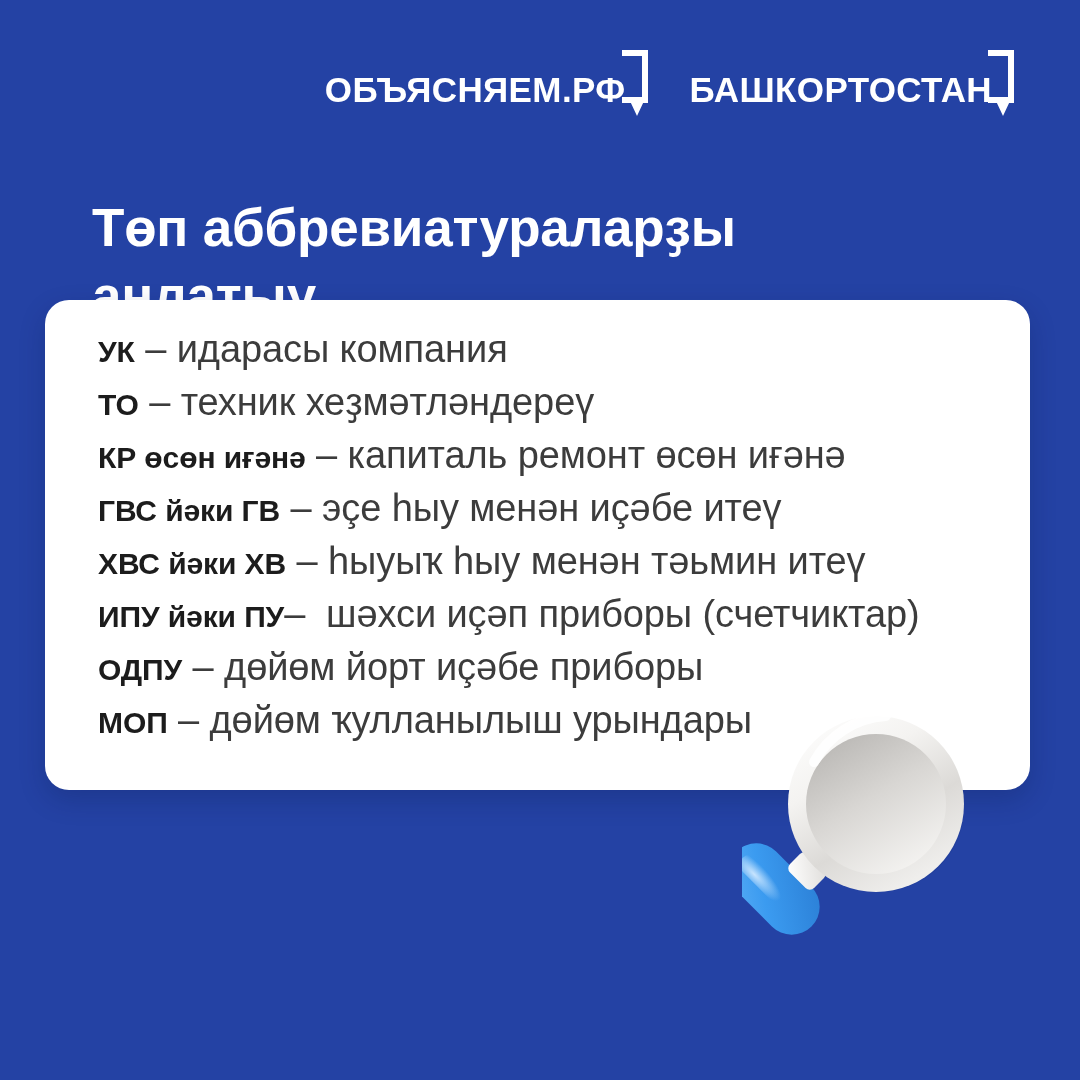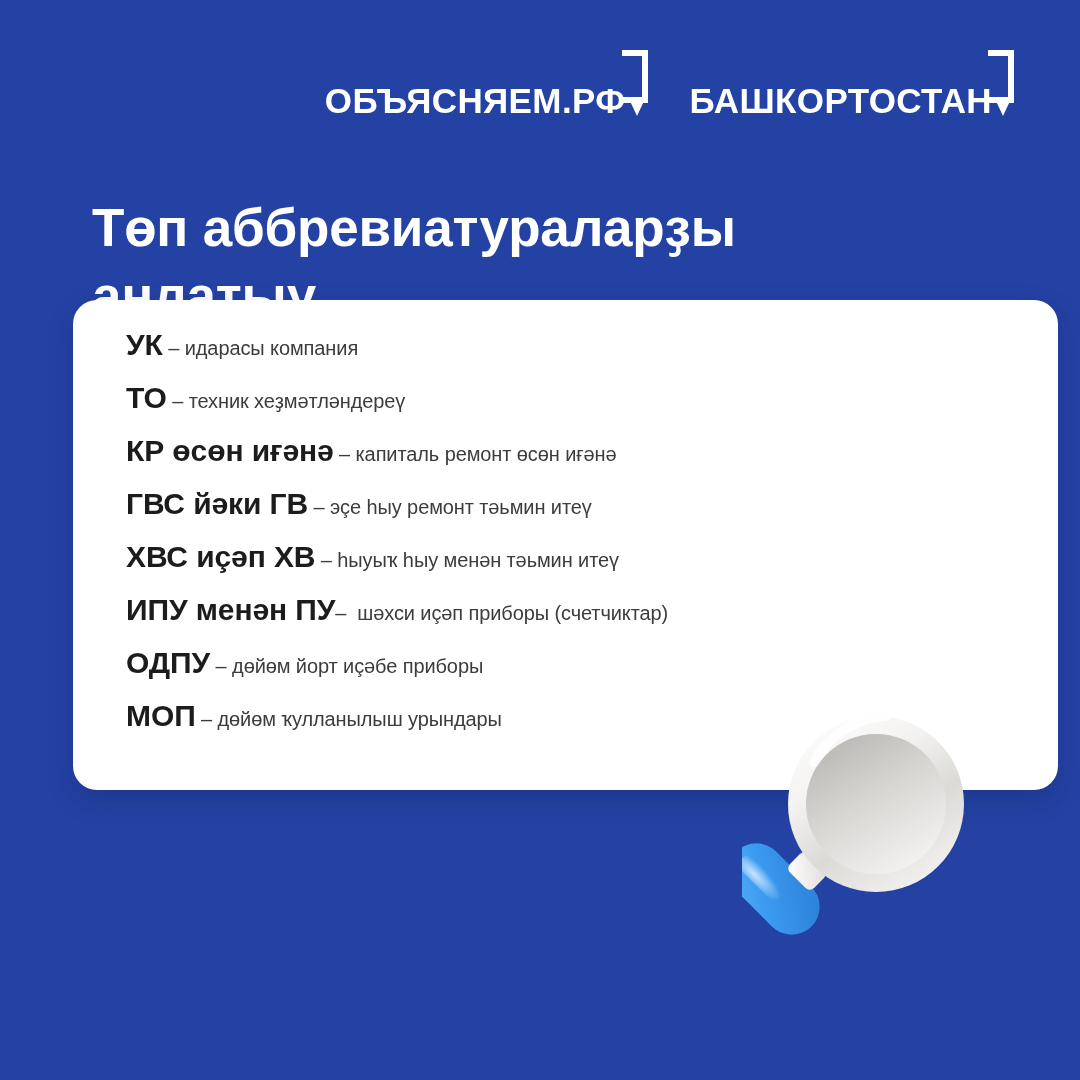--- a/index.html
+++ b/index.html
@@ -29,21 +29,21 @@
     height: 92px;
     display: flex;
     align-items: flex-start;
     justify-content: flex-end;
     padding-right: 52px;
     gap: 0px;
   }
   .logo-unit {
     position: relative;
     display: flex;
-    align-items: flex-end;
+    align-items: center;
   }
   .logo-text {
     color: #ffffff;
     font-size: 35px;
     font-weight: 700;
     letter-spacing: 0.4px;
     line-height: 1;
     padding-top: 11px;
     white-space: nowrap;
   }
@@ -104,21 +104,20 @@
   
   .card {
     position: absolute;
     left: 45px;
     top: 300px;
     width: 985px;
     height: 490px;
     background: #ffffff;
     border-radius: 24px;
     box-shadow: 0 10px 26px rgba(10, 22, 70, 0.22);
-    margin-left: 28px;
   }
   .card-inner {
     position: absolute;
     left: 53px;
     top: 28px;
     right: 30px;
   }
 
   .abbr-row {
     height: 53px;
@@ -127,21 +126,21 @@
     white-space: nowrap;
   }
   .abbr-term {
     color: #1c1c1c;
     font-size: 30px;
     font-weight: 700;
     letter-spacing: -0.1px;
   }
   .abbr-def {
     color: #3c3c3c;
-    font-size: 20px;
+    font-size: 38px;
     font-weight: 400;
     letter-spacing: -0.1px;
     white-space: pre;
   }
 
   
   .magnifier {
     position: absolute;
     left: 742px;
     top: 690px;
@@ -195,28 +194,28 @@
         <div class="abbr-row">
           <span class="abbr-term">ТО</span>
           <span class="abbr-def"> – техник хеҙмәтләндереү</span>
         </div>
         <div class="abbr-row">
           <span class="abbr-term">КР өсөн иғәнә</span>
           <span class="abbr-def"> – капиталь ремонт өсөн иғәнә</span>
         </div>
         <div class="abbr-row">
           <span class="abbr-term">ГВС йәки ГВ</span>
-          <span class="abbr-def"> – эçе һыу ремонт тәьмин итеү</span>
-        </div>
-        <div class="abbr-row">
-          <span class="abbr-term">ХВС иçәп ХВ</span>
+          <span class="abbr-def"> – эçе һыу менән иçәбе итеү</span>
+        </div>
+        <div class="abbr-row">
+          <span class="abbr-term">ХВС йәки ХВ</span>
           <span class="abbr-def"> – һыуыҡ һыу менән тәьмин итеү</span>
         </div>
         <div class="abbr-row">
-          <span class="abbr-term">ИПУ менән ПУ</span>
+          <span class="abbr-term">ИПУ йәки ПУ</span>
           <span class="abbr-def">–  шәхси иçәп приборы (счетчиктар)</span>
         </div>
         <div class="abbr-row">
           <span class="abbr-term">ОДПУ</span>
           <span class="abbr-def"> – дөйөм йорт иçәбе приборы</span>
         </div>
         <div class="abbr-row">
           <span class="abbr-term">МОП</span>
           <span class="abbr-def"> – дөйөм ҡулланылыш урындары</span>
         </div>

